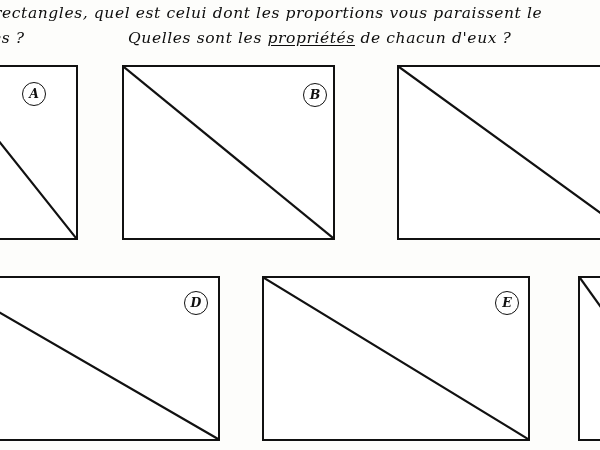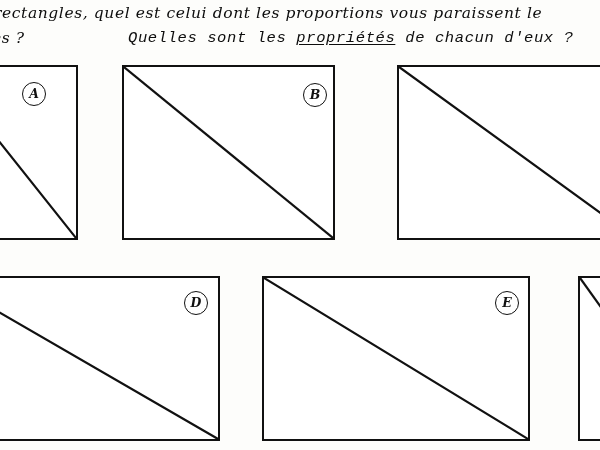--- a/index.html
+++ b/index.html
@@ -39,21 +39,20 @@
     left: -6px;
     font-size: 15.5px;
   }
   .qline-2a {
     top: 29px;
     left: -8px;
   }
   .qline-2b {
     top: 29px;
     left: 128px;
-    font-family: Liberation Mono, monospace;
   }
   .underlined {
     text-decoration: underline;
     text-underline-offset: 2px;
   }
 
   
   .rect {
     position: absolute;
     border: 2.2px solid #111111;

